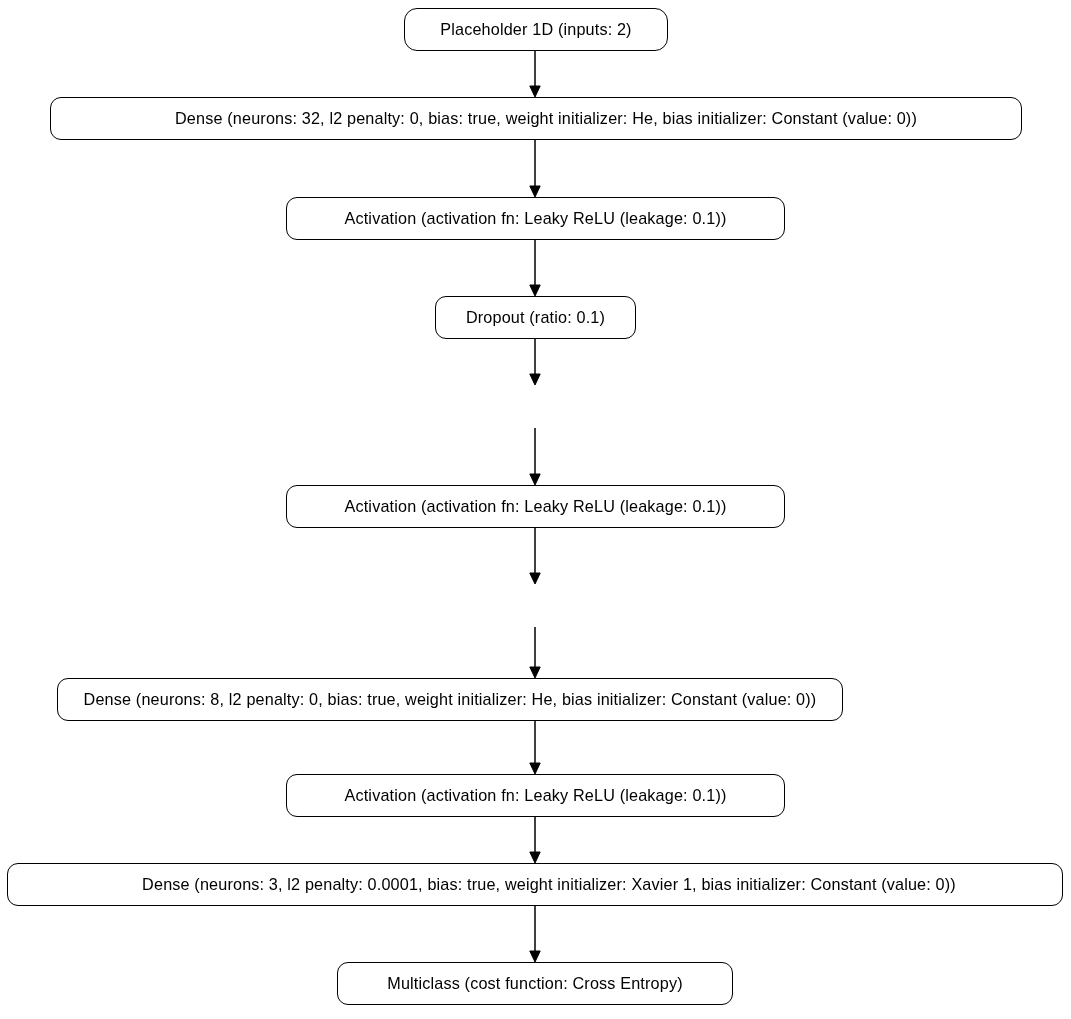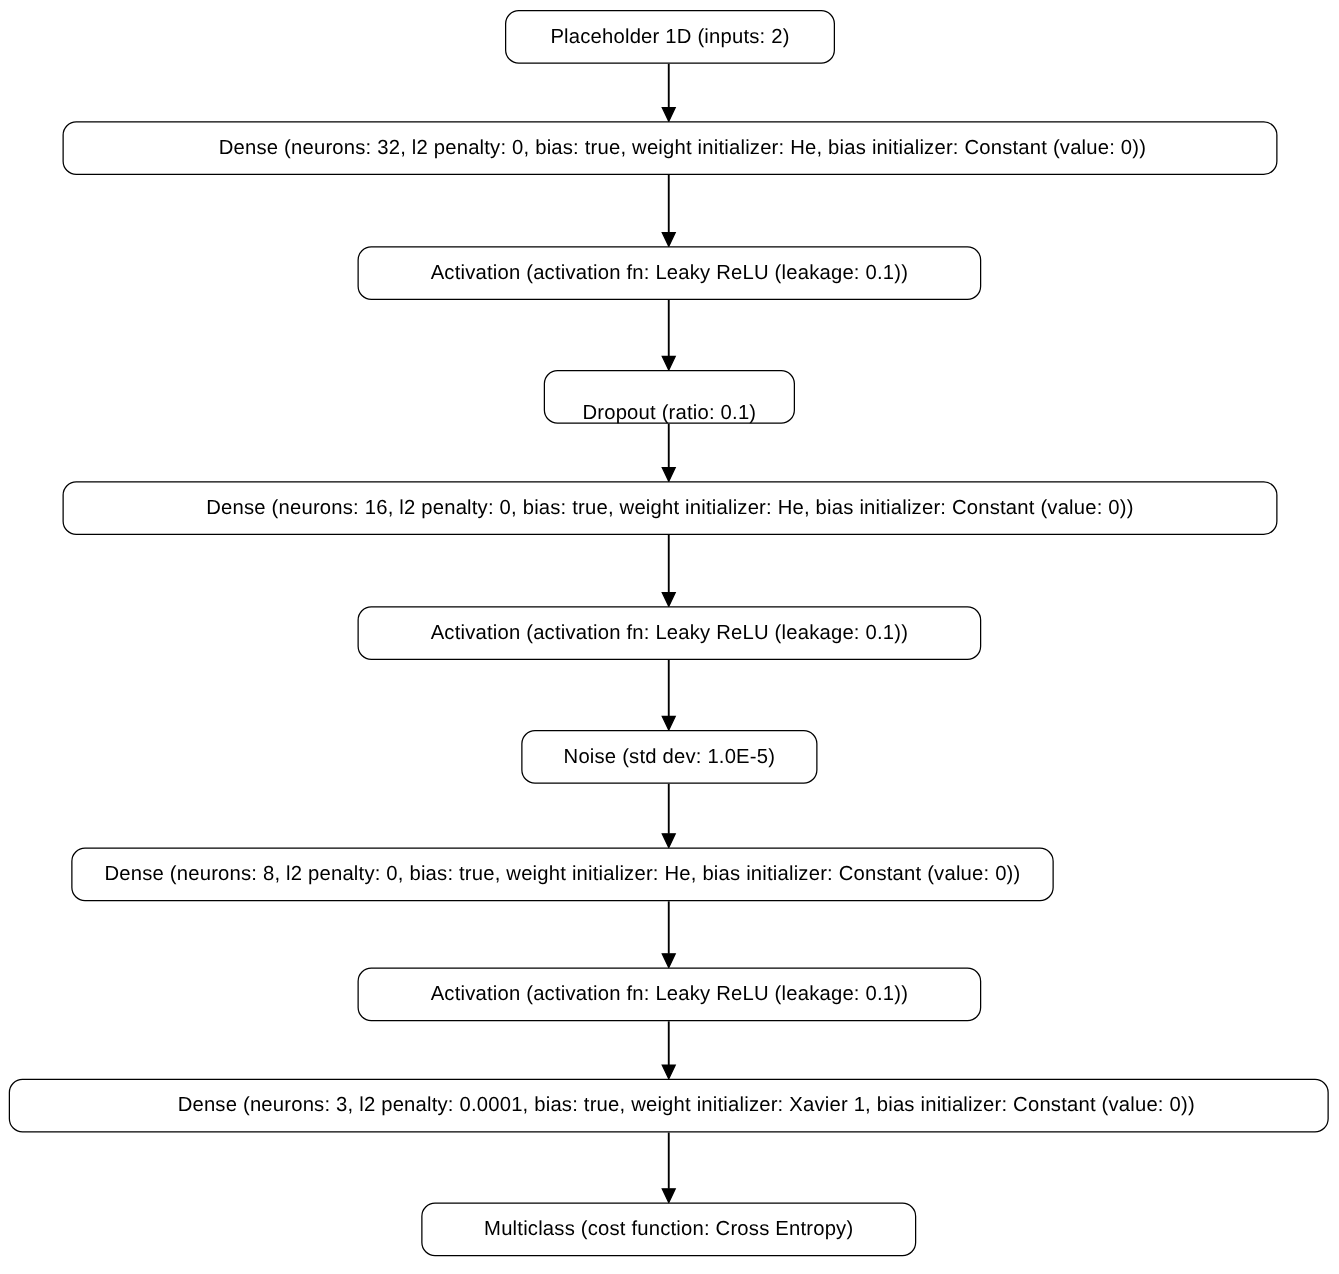--- a/index.html
+++ b/index.html
@@ -85,40 +85,34 @@
       </g>
       <g>
         <line x1="535" y1="817" x2="535" y2="852" stroke="#000000" stroke-width="1.5"></line>
         <polygon points="529.8,852 540.2,852 535,863" fill="#000000" stroke="#000000" stroke-width="1"></polygon>
       </g>
       <g>
         <line x1="535" y1="906" x2="535" y2="951" stroke="#000000" stroke-width="1.5"></line>
         <polygon points="529.8,951 540.2,951 535,962" fill="#000000" stroke="#000000" stroke-width="1"></polygon>
       </g>
     </svg>
-    <div class="node-box" style="left: 404px; top: 8px; width: 264px; height: 43px; border-color: rgb(0, 0, 0); background: rgb(255, 255, 255);">
+    <div class="node-box" style="left: 404px; top: 8px; width: 264px; height: 43px; border-color: rgb(0, 0, 0); background: rgb(255, 255, 255); border-radius: 13px;">
       <span class="node-label">Placeholder 1D (inputs: 2)</span>
     </div>
     <div class="node-box" style="left: 50px; top: 97px; width: 972px; height: 43px; border-color: rgb(0, 0, 0); background: rgb(255, 255, 255); padding-left: 20px;">
       <span class="node-label">Dense (neurons: 32, l2 penalty: 0, bias: true, weight initializer: He, bias initializer: Constant (value: 0))</span>
     </div>
     <div class="node-box" style="left: 286px; top: 197px; width: 499px; height: 43px; border-color: rgb(0, 0, 0); background: rgb(255, 255, 255);">
       <span class="node-label">Activation (activation fn: Leaky ReLU (leakage: 0.1))</span>
     </div>
-    <div class="node-box" style="left: 435px; top: 296px; width: 201px; height: 43px; border-color: rgb(0, 0, 0); background: rgb(255, 255, 255); align-items: flex-end;">
+    <div class="node-box" style="left: 435px; top: 296px; width: 201px; height: 43px; border-color: rgb(0, 0, 0); background: rgb(255, 255, 255);">
       <span class="node-label">Dropout (ratio: 0.1)</span>
-    </div>
-    <div class="node-box" style="left: 50px; top: 385px; width: 972px; height: 43px; border-color: rgb(0, 0, 0); background: rgb(255, 255, 255);">
-      <span class="node-label">Dense (neurons: 16, l2 penalty: 0, bias: true, weight initializer: He, bias initializer: Constant (value: 0))</span>
     </div>
     <div class="node-box" style="left: 286px; top: 485px; width: 499px; height: 43px; border-color: rgb(0, 0, 0); background: rgb(255, 255, 255);">
       <span class="node-label">Activation (activation fn: Leaky ReLU (leakage: 0.1))</span>
-    </div>
-    <div class="node-box" style="left: 417px; top: 584px; width: 237px; height: 43px; border-color: rgb(0, 0, 0); background: rgb(255, 255, 255);">
-      <span class="node-label">Noise (std dev: 1.0E-5)</span>
     </div>
     <div class="node-box" style="left: 57px; top: 678px; width: 786px; height: 43px; border-color: rgb(0, 0, 0); background: rgb(255, 255, 255);">
       <span class="node-label">Dense (neurons: 8, l2 penalty: 0, bias: true, weight initializer: He, bias initializer: Constant (value: 0))</span>
     </div>
     <div class="node-box" style="left: 286px; top: 774px; width: 499px; height: 43px; border-color: rgb(0, 0, 0); background: rgb(255, 255, 255);">
       <span class="node-label">Activation (activation fn: Leaky ReLU (leakage: 0.1))</span>
     </div>
     <div class="node-box" style="left: 7px; top: 863px; width: 1056px; height: 43px; border-color: rgb(0, 0, 0); background: rgb(255, 255, 255); padding-left: 28px;">
       <span class="node-label">Dense (neurons: 3, l2 penalty: 0.0001, bias: true, weight initializer: Xavier 1, bias initializer: Constant (value: 0))</span>
     </div>

